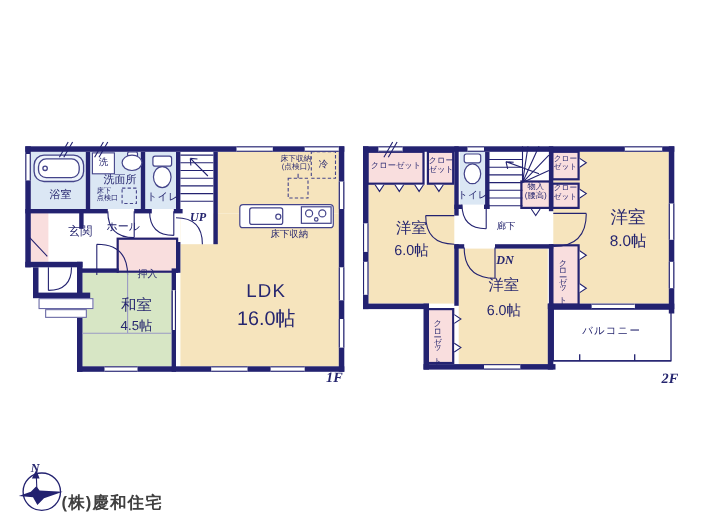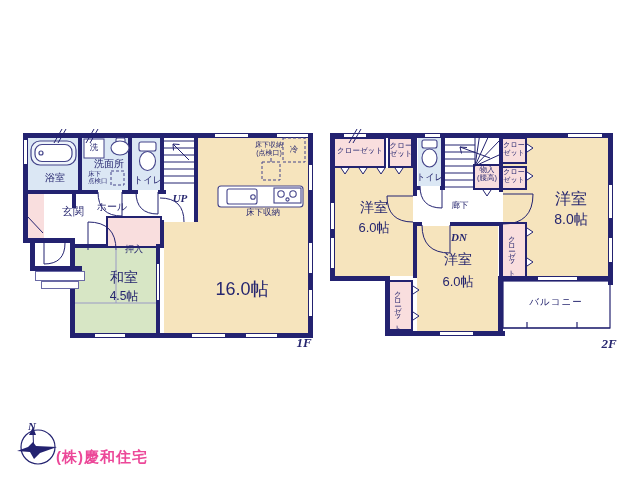--- a/index.html
+++ b/index.html
@@ -8,21 +8,21 @@
   .wall{position:absolute;background:#232270;}
   .fill{position:absolute;}
   .lbl{position:absolute;color:#26266f;text-align:center;white-space:pre-line;line-height:1.12;}
   .serif{font-family:"Liberation Serif",serif;font-style:italic;font-weight:bold;}
   .vert{writing-mode:vertical-rl;}
   .winh{position:absolute;background:#fff;border-top:1.2px solid #232270;border-bottom:1.2px solid #232270;box-sizing:border-box;}
   .winv{position:absolute;background:#fff;border-left:1.2px solid #232270;border-right:1.2px solid #232270;box-sizing:border-box;}
   .closet{position:absolute;background:#f9dede;border:2px solid #232270;box-sizing:border-box;}
   .steprect{position:absolute;border:1px solid #6a6aa5;box-sizing:border-box;background:#fff;}
   svg{position:absolute;top:0;left:0;}
-  .company{position:absolute;color:#ec4899;font-weight:bold;letter-spacing:1px;}
+  .company{position:absolute;color:#404040;font-weight:bold;letter-spacing:1px;}
 </style>
 </head>
 <body>
 
 <div class="stage">
 
   <div class="fill" style="left:28px;top:138px;width:50px;height:52px;background:#dbe7f4;"></div>
   <div class="fill" style="left:82px;top:138px;width:46px;height:52px;background:#dbe7f4;"></div>
   <div class="fill" style="left:132px;top:138px;width:28px;height:52px;background:#dbe7f4;"></div>
   <div class="fill" style="left:198px;top:138px;width:110px;height:56px;background:#f6e4bd;"></div>
@@ -225,20 +225,21 @@
   <div class="lbl" style="left:88px;top:158px;width:42px;font-size:10px;">洗面所</div>
   <div class="lbl" style="left:88px;top:170px;width:24px;font-size:6.5px;text-align:left;">床下
 点検口</div>
   <div class="lbl" style="left:133px;top:175px;width:30px;font-size:9.5px;">トイレ</div>
   <div class="lbl serif" style="left:166px;top:192px;width:28px;font-size:11px;">UP</div>
   <div class="lbl" style="left:44px;top:205px;width:32px;font-size:11px;padding-left:13px;">玄関</div>
   <div class="lbl" style="left:93px;top:201px;width:38px;font-size:10px;">ホール</div>
   <div class="lbl" style="left:116px;top:244px;width:36px;font-size:9px;">押入</div>
   <div class="lbl" style="left:94px;top:270px;width:60px;font-size:14px;">和室</div>
   <div class="lbl" style="left:94px;top:290px;width:60px;font-size:12px;">4.5帖</div>
+  <div class="lbl" style="left:208px;top:255px;width:68px;font-size:17px;letter-spacing:1px;">LDK</div>
   <div class="lbl" style="left:206px;top:279px;width:72px;font-size:18px;">16.0帖</div>
   <div class="lbl" style="left:246px;top:141px;width:46px;font-size:7px;">床下収納
 (点検口)</div>
   <div class="lbl" style="left:287px;top:145px;width:14px;font-size:8.5px;">冷</div>
   <div class="lbl" style="left:240px;top:208px;width:46px;font-size:8.5px;">床下収納</div>
   <div class="lbl serif" style="left:290px;top:336px;width:28px;font-size:13px;">1F</div>
 
   <div class="lbl" style="left:334px;top:147px;width:52px;font-size:7.5px;">クローゼット</div>
   <div class="lbl" style="left:389px;top:142px;width:24px;font-size:7.5px;">クロー
 ゼット</div>

